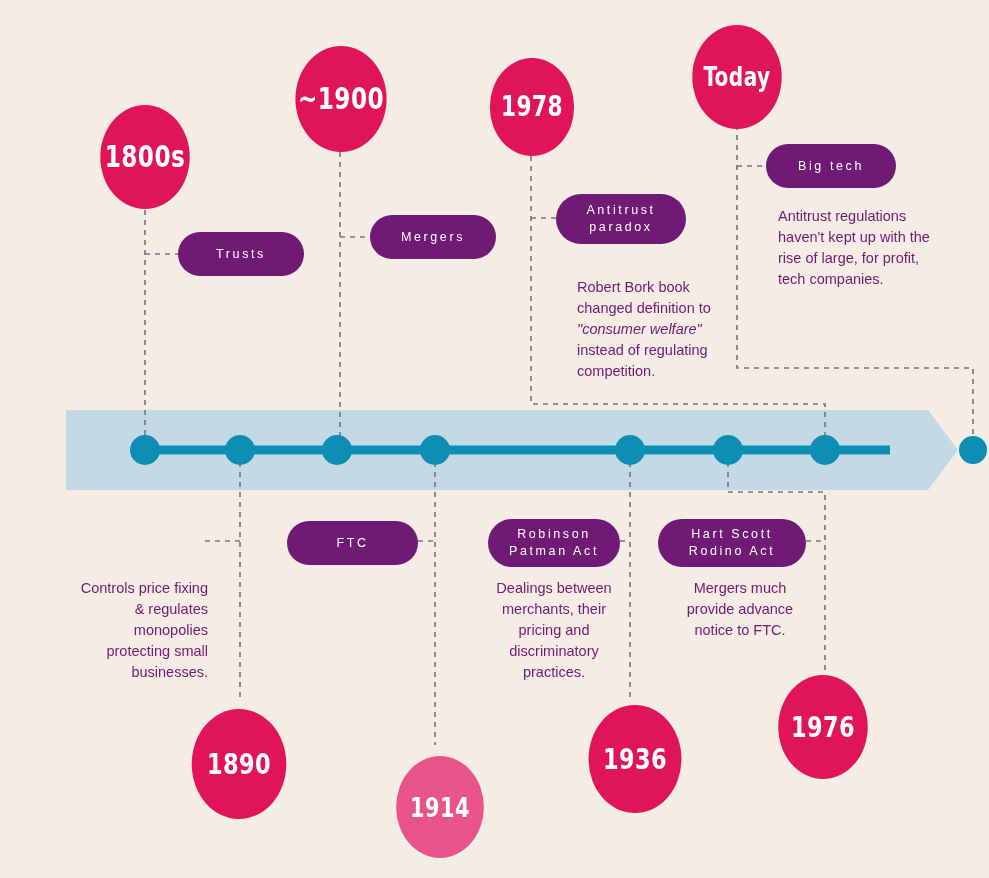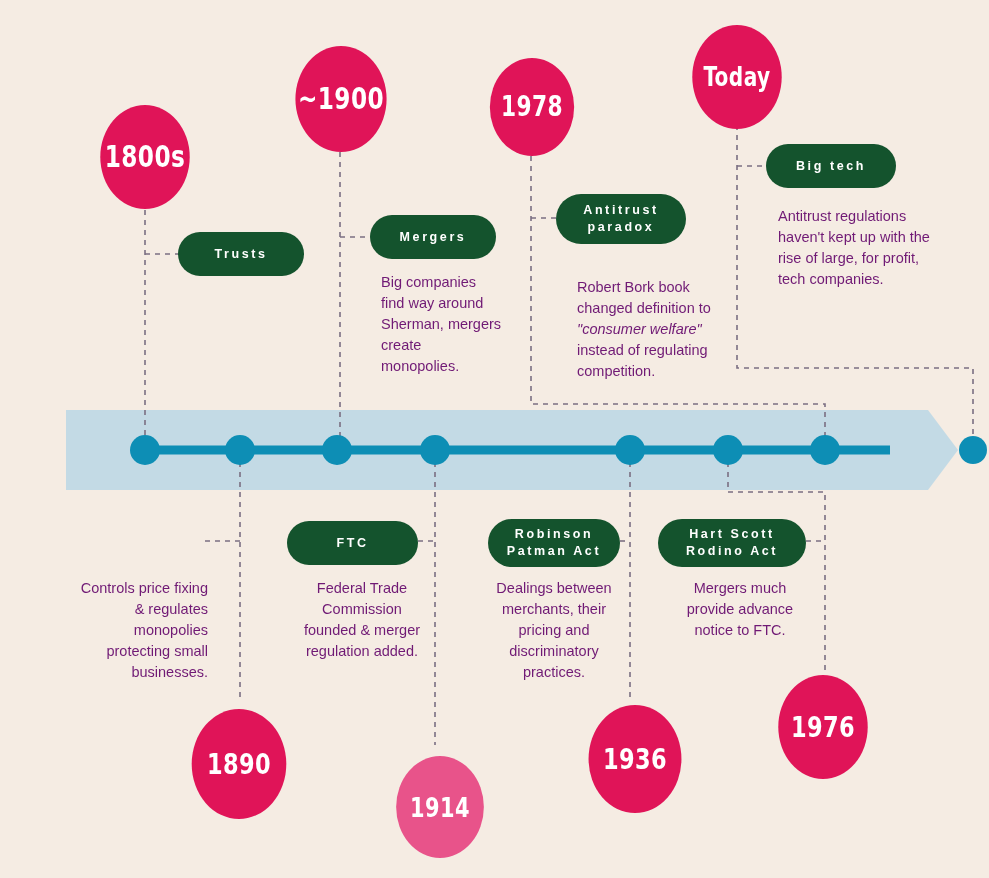--- a/index.html
+++ b/index.html
@@ -39,28 +39,28 @@
     letter-spacing: 0.5px;
     line-height: 1;
     text-align: center;
     transform: scaleX(0.86);
   }
   .year-circle.light { background: #e8538a; }
 
   
   .pill {
     position: absolute;
-    background: #14532d;
+    background: #701a75;
     border-radius: 40px;
     display: flex;
     align-items: center;
     justify-content: center;
     color: #ffffff;
     font-size: 12.5px;
-    font-weight: bold;
+    font-weight: normal;
     letter-spacing: 2.6px;
     line-height: 1.35;
     text-align: center;
     padding: 0 10px;
     box-sizing: border-box;
   }
 
   
   .desc {
     position: absolute;
@@ -117,25 +117,20 @@
     <circle cx="728" cy="450" r="15" fill="#0d8eb5"></circle>
     <circle cx="825" cy="450" r="15" fill="#0d8eb5"></circle>
     <circle cx="973" cy="450" r="14" fill="#0d8eb5"></circle>
   </svg>
 
   <div class="year-circle" style="left:93px; top:105px; width:104px; height:104px; font-size:30px;">1800s</div>
   <div class="pill" style="left:178px; top:232px; width:126px; height:44px;">Trusts</div>
 
   <div class="year-circle" style="left:288px; top:46px; width:106px; height:106px; font-size:30px;">~1900</div>
   <div class="pill" style="left:370px; top:215px; width:126px; height:44px;">Mergers</div>
-  <div class="desc left" style="left:381px; top:272px; width:180px;">Big companies
-find way around
-Sherman, mergers
-create
-monopolies.</div>
 
   <div class="year-circle" style="left:483px; top:58px; width:98px; height:98px; font-size:28px;">1978</div>
   <div class="pill" style="left:556px; top:194px; width:130px; height:50px; white-space:pre-line;">Antitrust
 paradox</div>
   <div class="desc left" style="left:577px; top:256px; width:200px;">
     <span>Robert Bork book
 changed definition to
 </span><i>"consumer welfare"</i><span>
 instead of regulating
 competition.</span>
@@ -149,24 +144,20 @@
 tech companies.</div>
 
   <div class="desc right" style="left:48px; top:578px; width:160px;">Controls price fixing
 &amp; regulates
 monopolies
 protecting small
 businesses.</div>
   <div class="year-circle" style="left:184px; top:709px; width:110px; height:110px; font-size:29px;">1890</div>
 
   <div class="pill" style="left:287px; top:521px; width:131px; height:44px;">FTC</div>
-  <div class="desc center" style="left:282px; top:578px; width:160px;">Federal Trade
-Commission
-founded &amp; merger
-regulation added.</div>
   <div class="year-circle light" style="left:389px; top:756px; width:102px; height:102px; font-size:27px;">1914</div>
 
   <div class="pill" style="left:488px; top:519px; width:132px; height:48px; white-space:pre-line;">Robinson
 Patman Act</div>
   <div class="desc center" style="left:474px; top:578px; width:160px;">Dealings between
 merchants, their
 pricing and
 discriminatory
 practices.</div>
   <div class="year-circle" style="left:581px; top:705px; width:108px; height:108px; font-size:29px;">1936</div>

